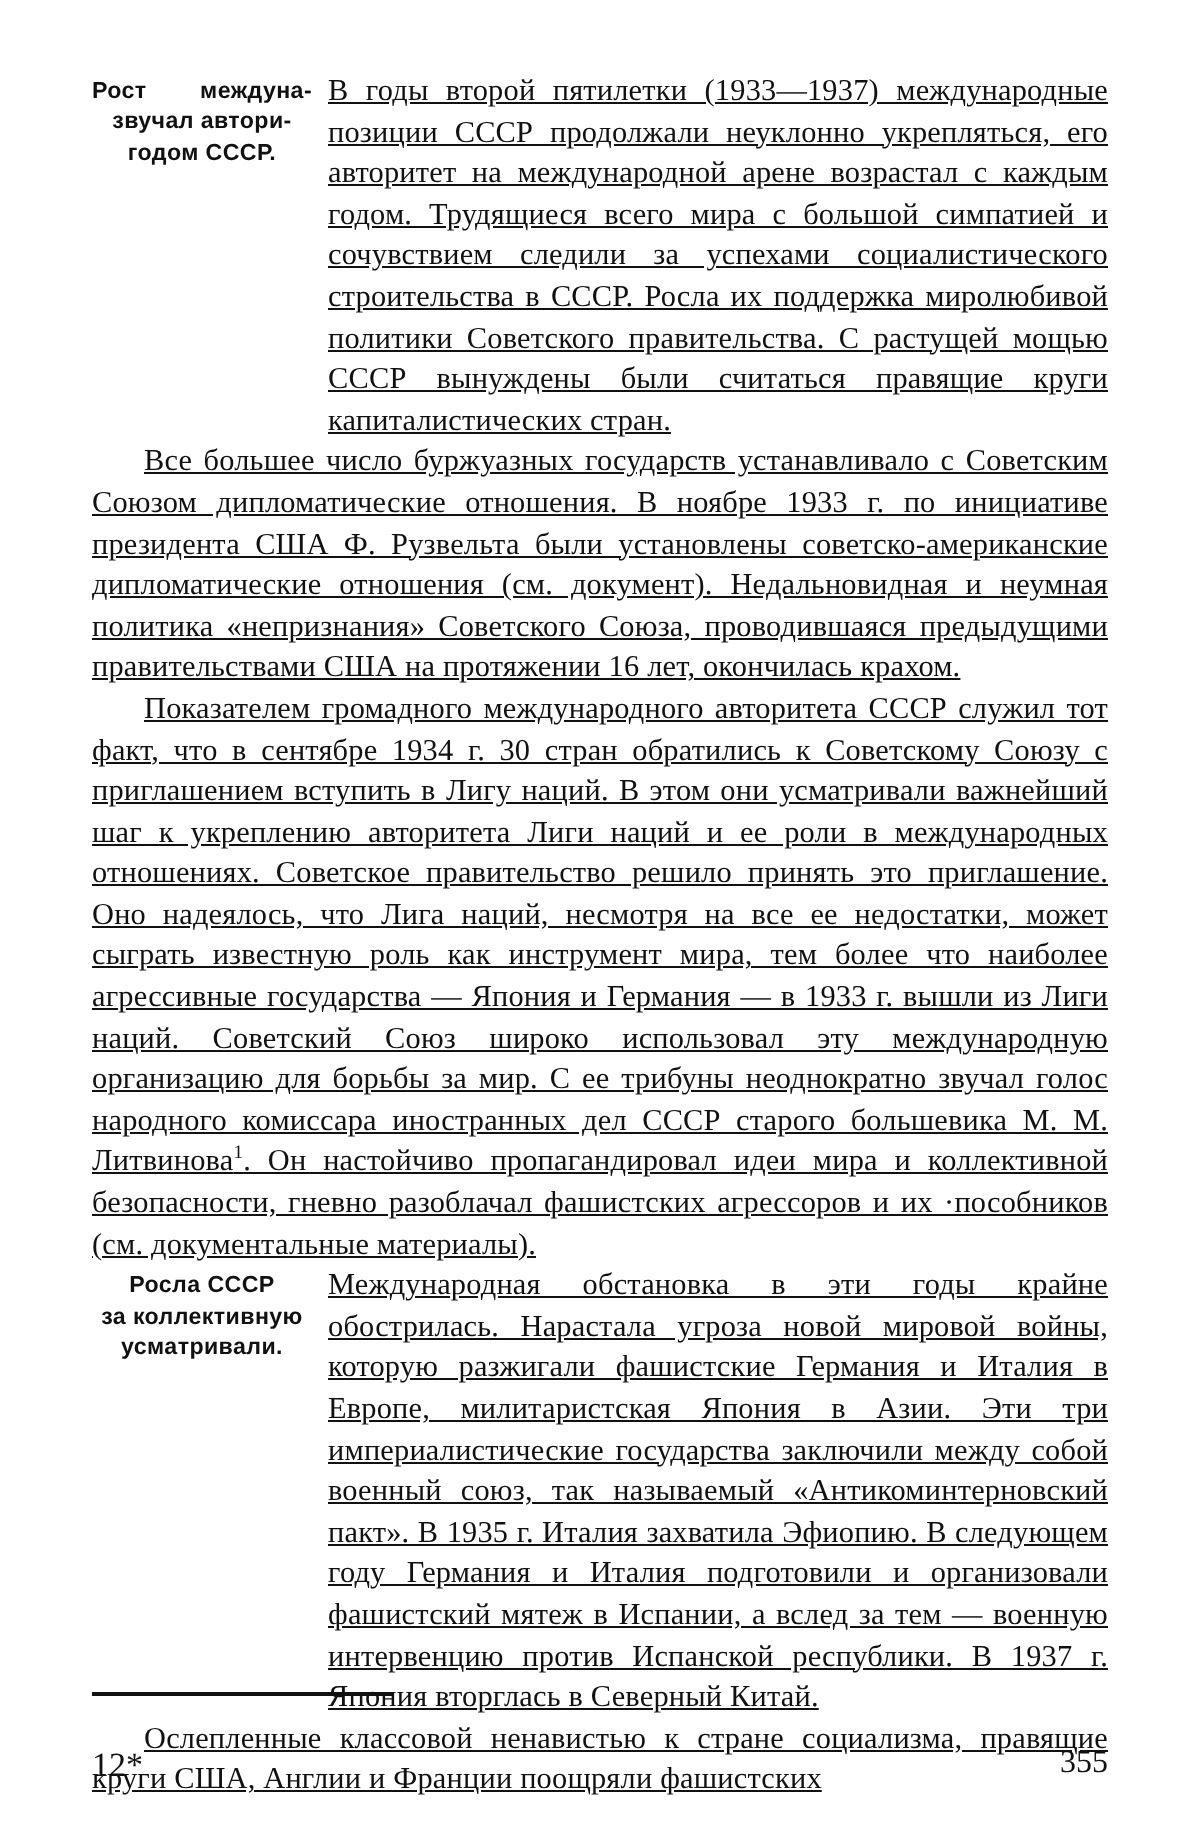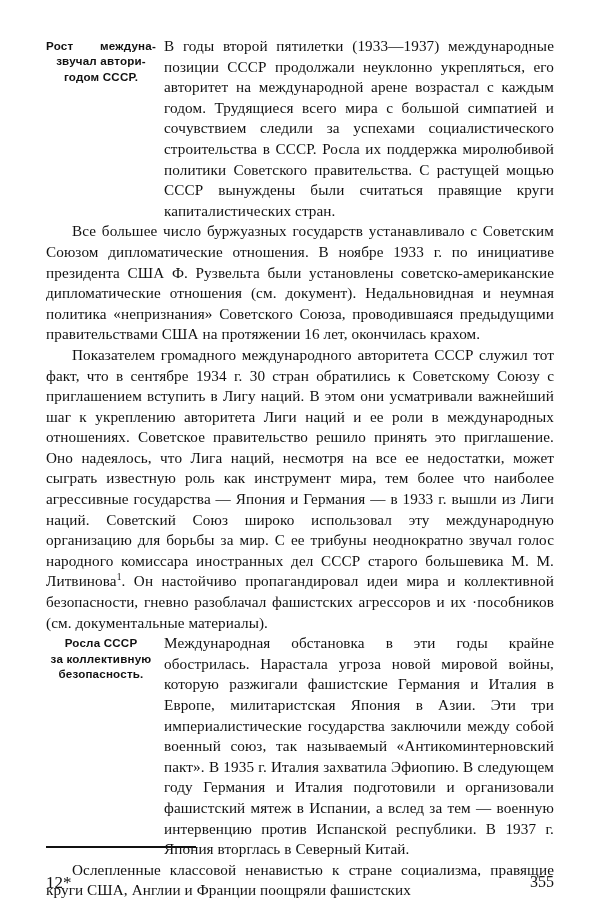--- a/index.html
+++ b/index.html
@@ -13,20 +13,21 @@
     font-family: "Liberation Serif", serif;
     color: #111111;
     overflow: hidden;
   }
   .page {
     position: relative;
     width: 520px;
     height: 913px;
     box-sizing: border-box;
     padding: 36px 46px 0 46px;
+    text-decoration: underline;
   }
   .content {
     width: 508px;
     margin: 0 auto;
   }
   p {
     margin: 0;
     text-align: justify;
     text-justify: inter-word;
     font-size: 15.2px;
@@ -125,21 +126,21 @@
     </div>
 
     <p class="indent">Все большее число буржуазных государств устанавливало с Советским Союзом дипломатические отношения. В ноябре 1933 г. по инициативе президента США Ф. Рузвельта были установ­лены советско-американские дипломатические отношения (см. до­кумент). Недальновидная и неумная политика «непризнания» Советского Союза, проводившаяся предыдущими правительства­ми США на протяжении 16 лет, окончилась крахом.</p>
 
     <p class="indent"><span>Показателем громадного международного авторитета СССР служил тот факт, что в сентябре 1934 г. 30 стран обратились к Советскому Союзу с приглашением вступить в Лигу наций. В этом они усматривали важнейший шаг к укреплению авторитета Лиги наций и ее роли в международных отношениях. Советское правительство решило принять это приглашение. Оно надеялось, что Лига наций, несмотря на все ее недостатки, может сыграть известную роль как инструмент мира, тем более что наиболее агрессивные государства — Япония и Германия — в 1933 г. вышли из Лиги наций. Советский Союз широко использовал эту меж­дународную организацию для борьбы за мир. С ее трибуны неоднократно звучал голос народного комиссара иностранных дел СССР старого большевика М. М. Литвинова</span><sup>1</sup><span>. Он настойчиво пропагандировал идеи мира и коллективной безопасности, гневно разоблачал фашистских агрессоров и их ·пособников (см. до­кументальные материалы).</span></p>
 
     <div class="block-with-head">
       <div class="sidehead">
         <span class="ln">Росла СССР</span>
         <span class="ln">за коллективную</span>
-        <span class="ln">безопасность.</span>
+        <span class="ln">усматривали.</span>
       </div>
       <p>Международная обстановка в эти годы крайне обострилась. Нарастала угроза новой мировой войны, которую разжигали фашистские Германия и Италия в Европе, милитаристская Япония в Азии. Эти три империалистические государства заключили между собой военный союз, так называемый «Антикоминтерновский пакт». В 1935 г. Италия захватила Эфиопию. В следующем году Германия и Италия подготовили и организовали фашист­ский мятеж в Испании, а вслед за тем — военную интервенцию против Испанской республики. В 1937 г. Япония вторглась в Северный Китай.</p>
     </div>
 
     <p class="indent">Ослепленные классовой ненавистью к стране социализма, пра­вящие круги США, Англии и Франции поощряли фашистских</p>
   </div>
 
   <div class="footnote-wrap">
     <div class="footnote-rule"></div>
   </div>

